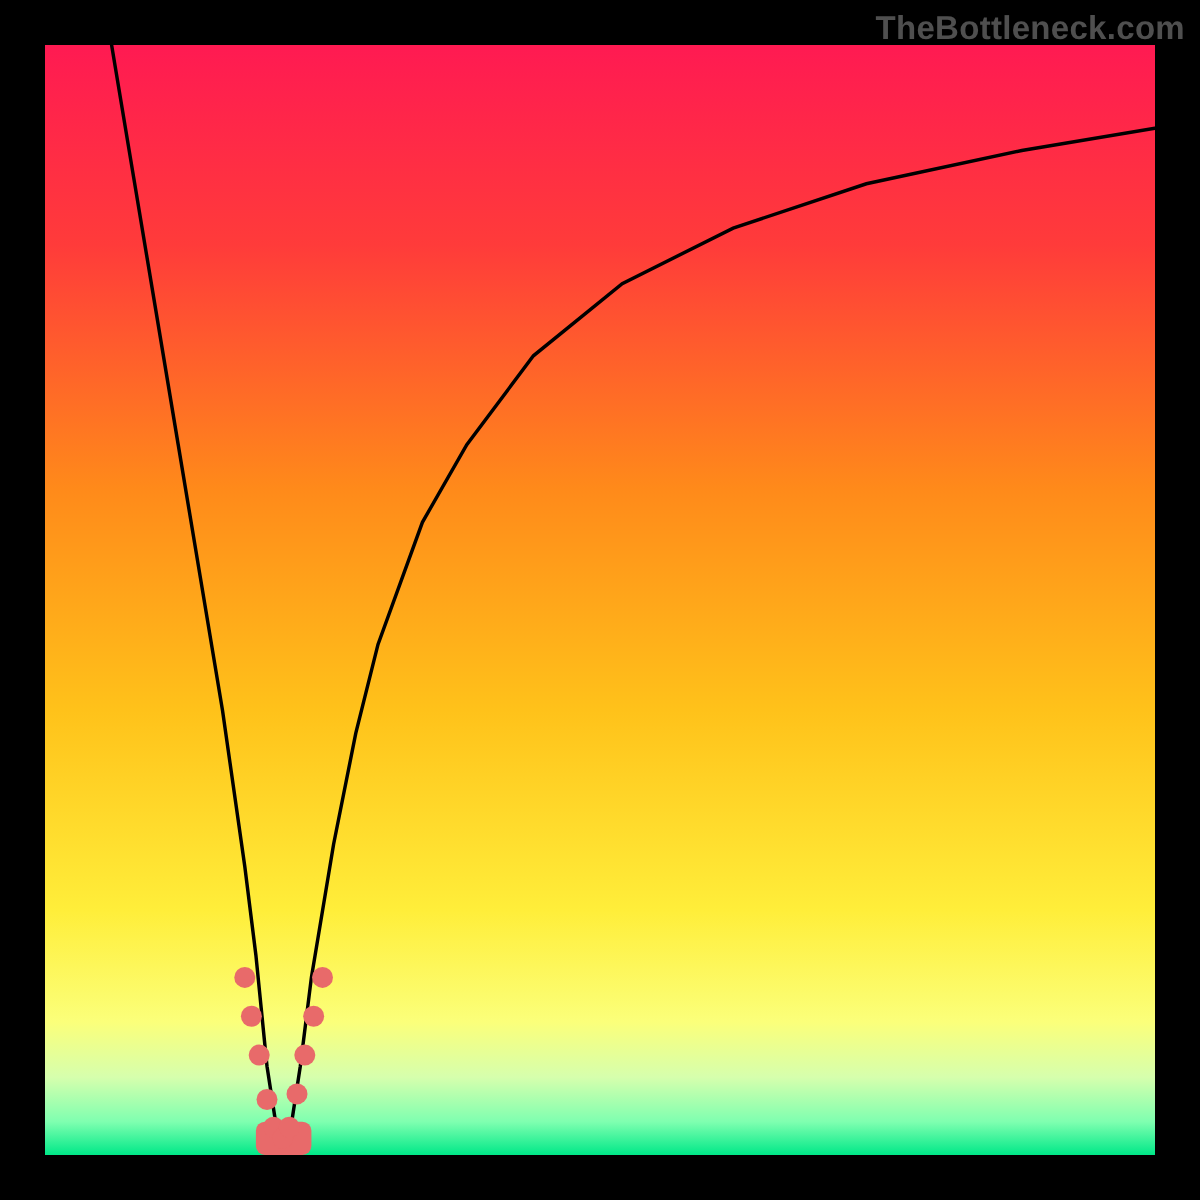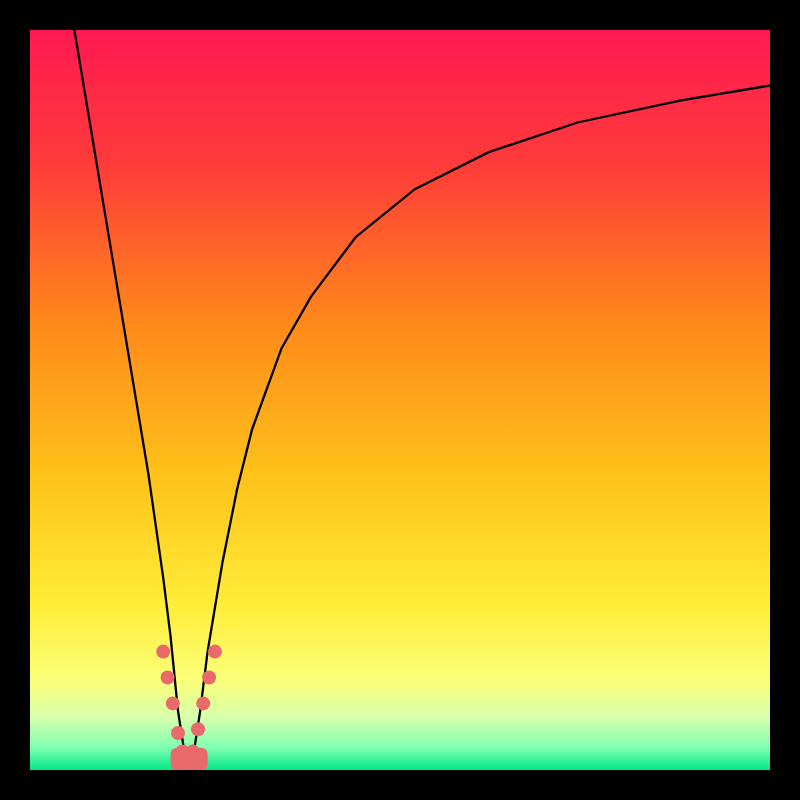--- a/index.html
+++ b/index.html
@@ -84,14 +84,15 @@
           <circle cx="162.8" cy="721.5" r="7" fill="#e86a6a"></circle>
           <circle cx="168.0" cy="699.3" r="7" fill="#e86a6a"></circle>
           <circle cx="173.2" cy="673.4" r="7" fill="#e86a6a"></circle>
           <circle cx="179.1" cy="647.5" r="7" fill="#e86a6a"></circle>
           <circle cx="185.0" cy="621.6" r="7" fill="#e86a6a"></circle>
         </g>
     </svg>
 
   </div>
 
+  <div class="watermark">TheBottleneck.com</div>
 
 </div>
 
 </body></html>

